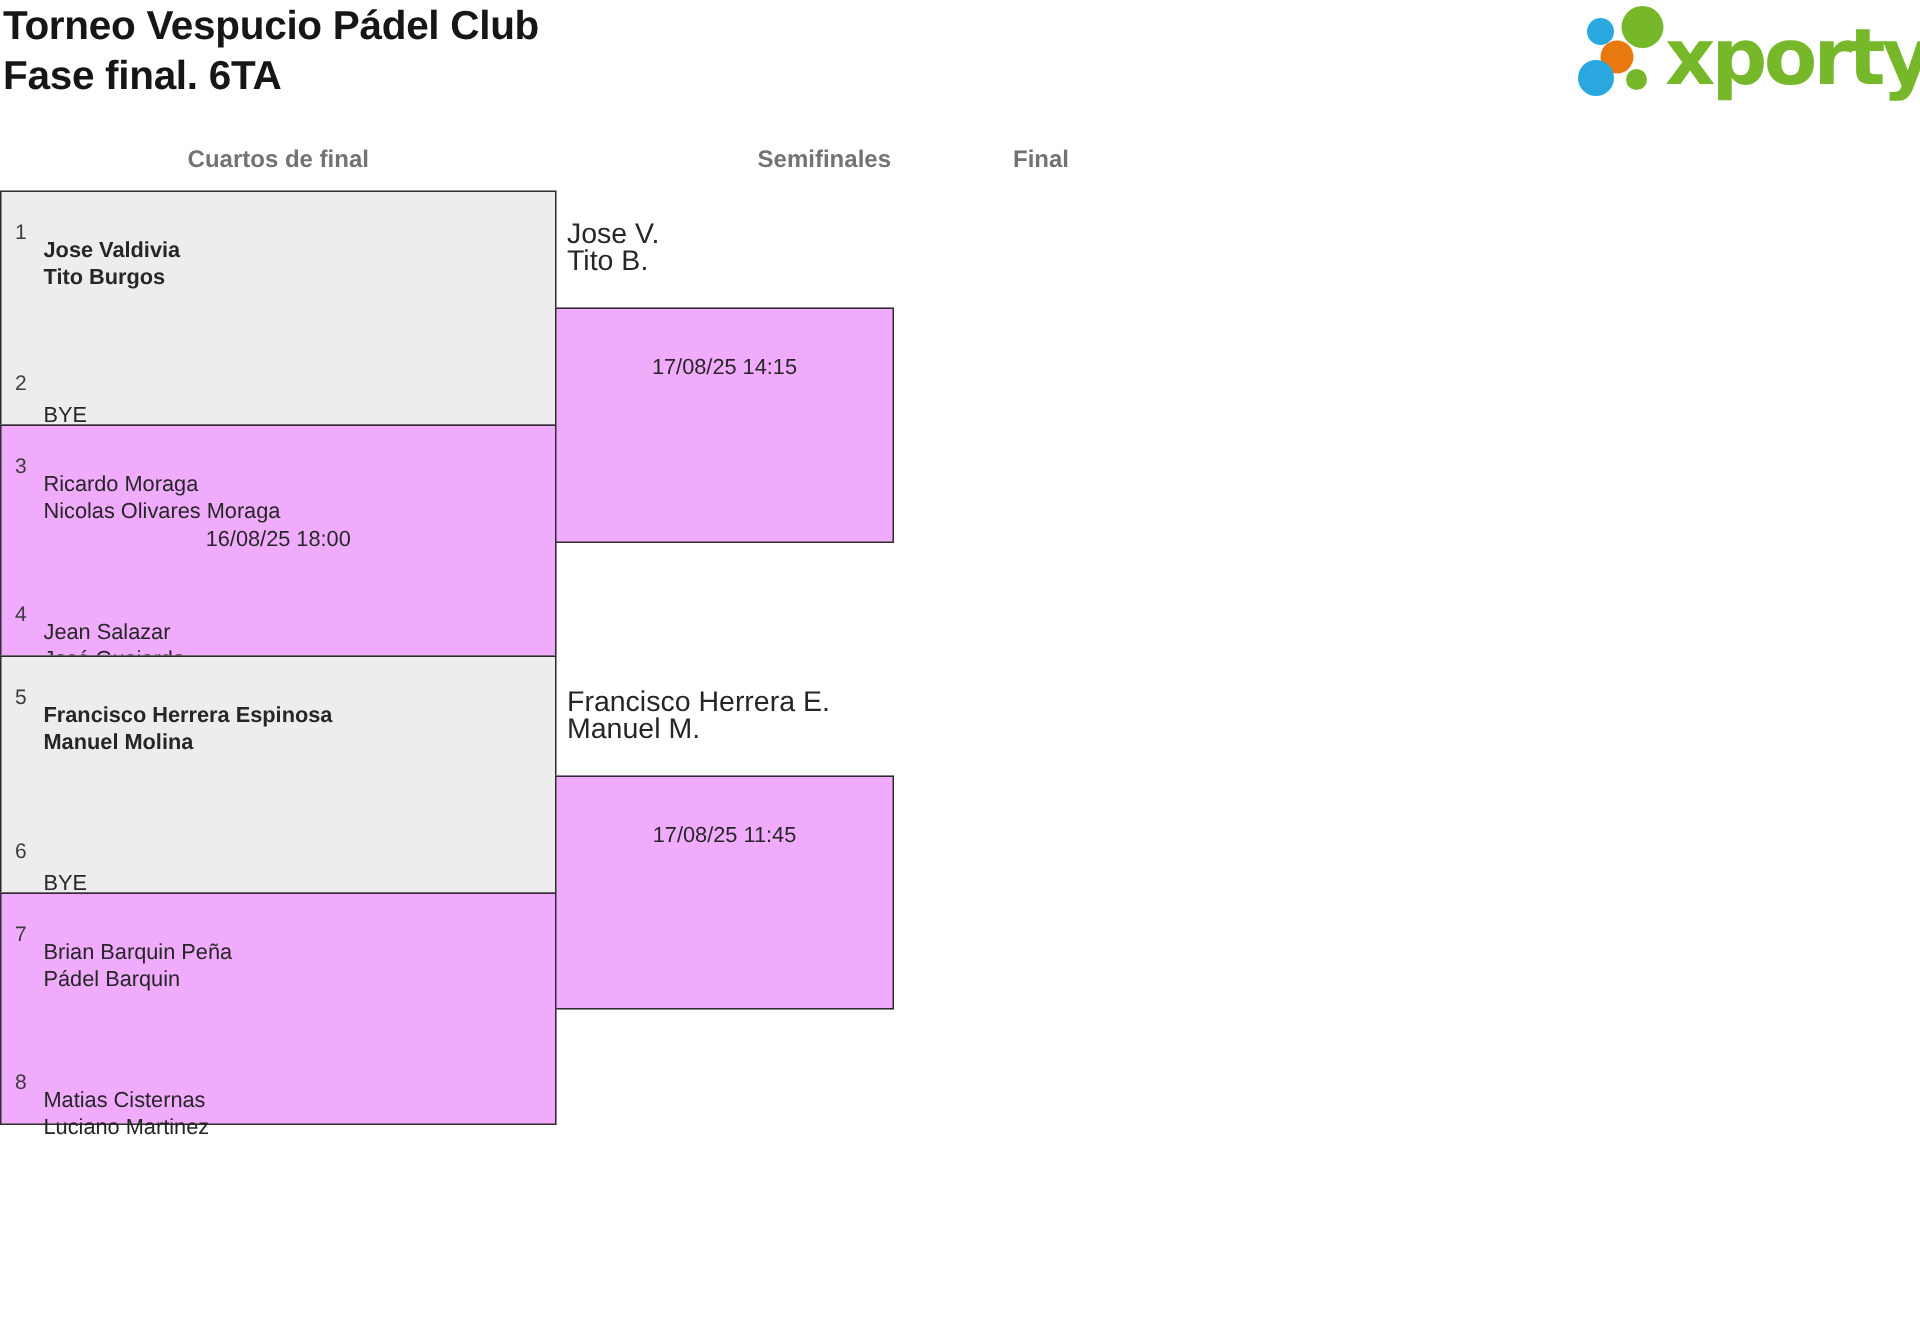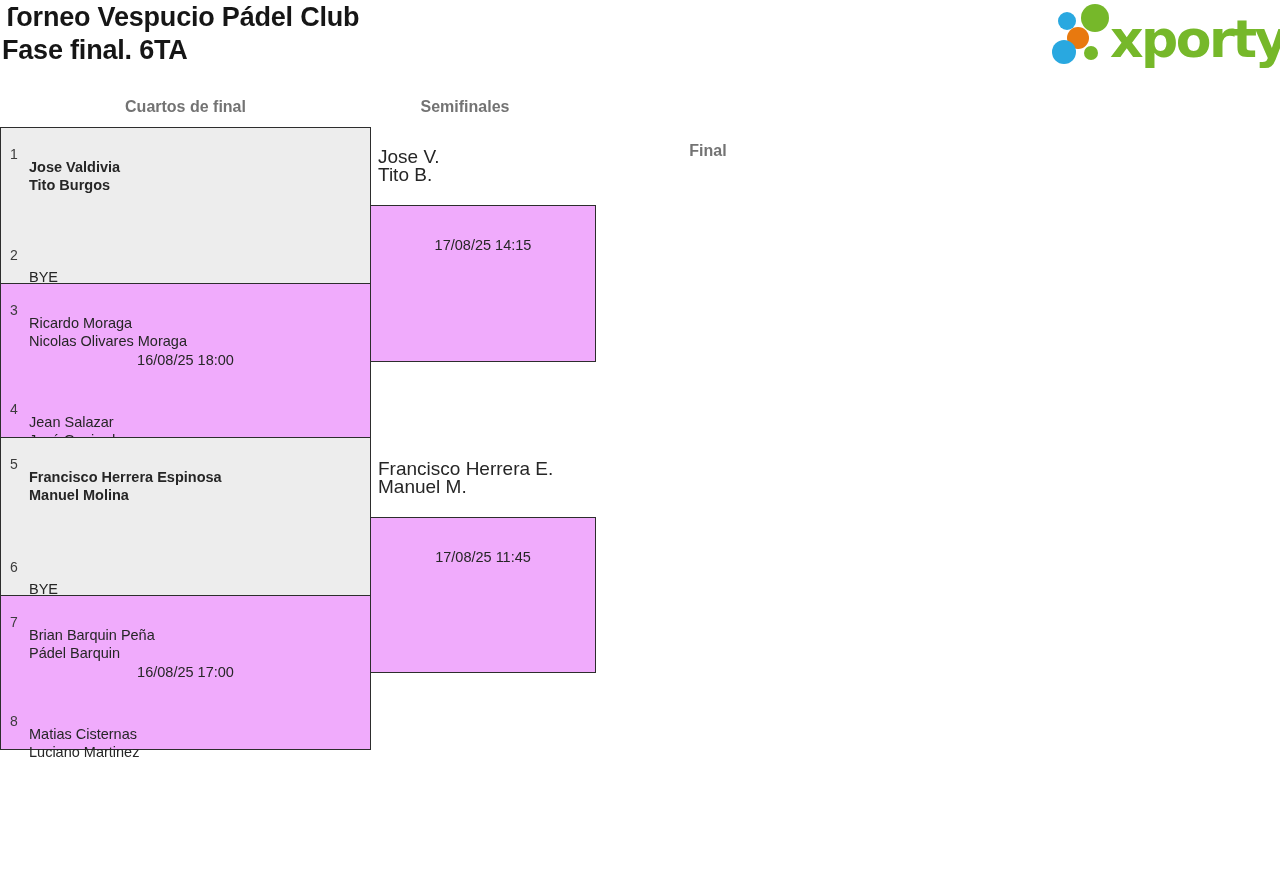--- a/index.html
+++ b/index.html
@@ -1,38 +1,38 @@
 <!DOCTYPE html>
 <html><head>
 <meta charset="utf-8">
 <style>
   html,body{margin:0;padding:0;background:#fff;}
   body{width:1280px;height:883px;font-family:"Liberation Sans",sans-serif;-webkit-font-smoothing:antialiased;}
-  .stage{position:relative;width:1280px;height:883px;overflow:hidden;background:#fff;border-radius:30px;}
+  .stage{position:relative;width:1280px;height:883px;overflow:hidden;background:#fff;}
 
   
   .title-block{position:absolute;left:2px;top:1px;}
   .title-line{font-size:27px;font-weight:700;line-height:33px;color:#161616;letter-spacing:-0.2px;}
 
   
   .logo{position:absolute;left:1048px;top:2px;width:230px;height:72px;cursor:pointer;}
   .dot{position:absolute;border-radius:50%;}
   .dot-blue-small{left:10px;top:10px;width:18px;height:18px;}
   .dot-green-big{left:33px;top:2px;width:28px;height:28px;}
   .dot-orange{left:19px;top:25px;width:22px;height:22px;}
   .dot-blue-big{left:4px;top:38px;width:24px;height:24px;}
   .dot-green-small{left:36px;top:44px;width:14px;height:14px;}
   .wordmark{position:absolute;left:62px;top:0;height:72px;line-height:74px;
     font-family:"DejaVu Sans",sans-serif;font-weight:700;font-size:52px;letter-spacing:-2.5px;}
 
   
   .round-label{position:absolute;top:97px;height:20px;font-size:16px;font-weight:700;color:#737373;text-align:center;line-height:20px;}
   .rl-qf{left:0;width:371px;}
-  .rl-sf{left:352px;width:226px;}
-  .rl-f{left:595px;width:226px;margin-top:44px;}
+  .rl-sf{left:368px;width:226px;text-align:right;}
+  .rl-f{left:581px;width:226px;}
 
   
   .match{position:absolute;box-sizing:border-box;border:1px solid #2d2d2d;background:#f0abfc;}
   .qf{left:0;width:371px;display:flex;flex-direction:column;justify-content:space-between;padding:8px 0 10px 0;}
   .qf1{top:127px;height:157px;}
   .qf2{top:283px;height:155px;}
   .qf3{top:437px;height:159px;}
   .qf4{top:595px;height:155px;}
 
   .slot{height:36px;display:flex;align-items:center;}
@@ -126,21 +126,20 @@
   </div>
 
   <div class="match qf qf4" style="border-color: rgb(45, 45, 45);">
     <div class="slot">
       <span class="seed">7</span>
       <span class="names">
         <div>Brian Barquin Peña</div>
         <div>Pádel Barquin</div>
       </span>
     </div>
-    <div class="match-date">16/08/25 17:00</div>
     <div class="slot">
       <span class="seed">8</span>
       <span class="names">
         <div>Matias Cisternas</div>
         <div>Luciano Martinez</div>
       </span>
     </div>
   </div>
 
   <div class="winner-label wl-1" style="border-color: rgb(45, 45, 45);">

